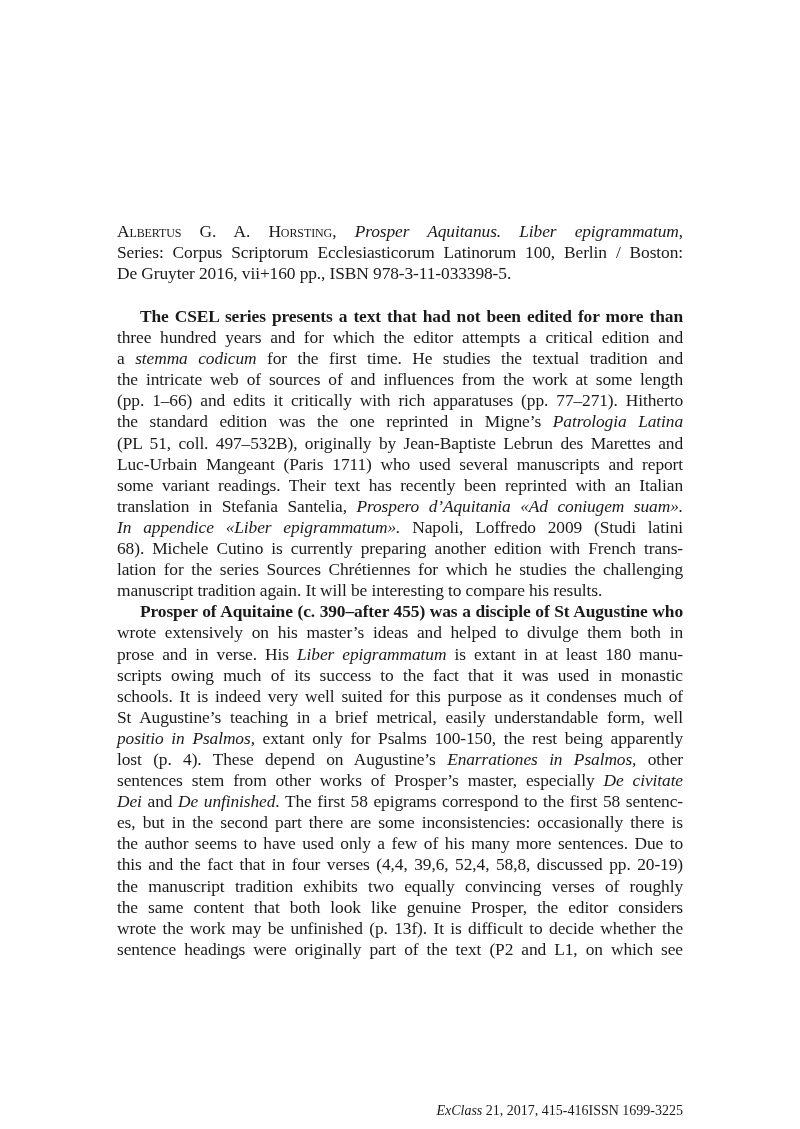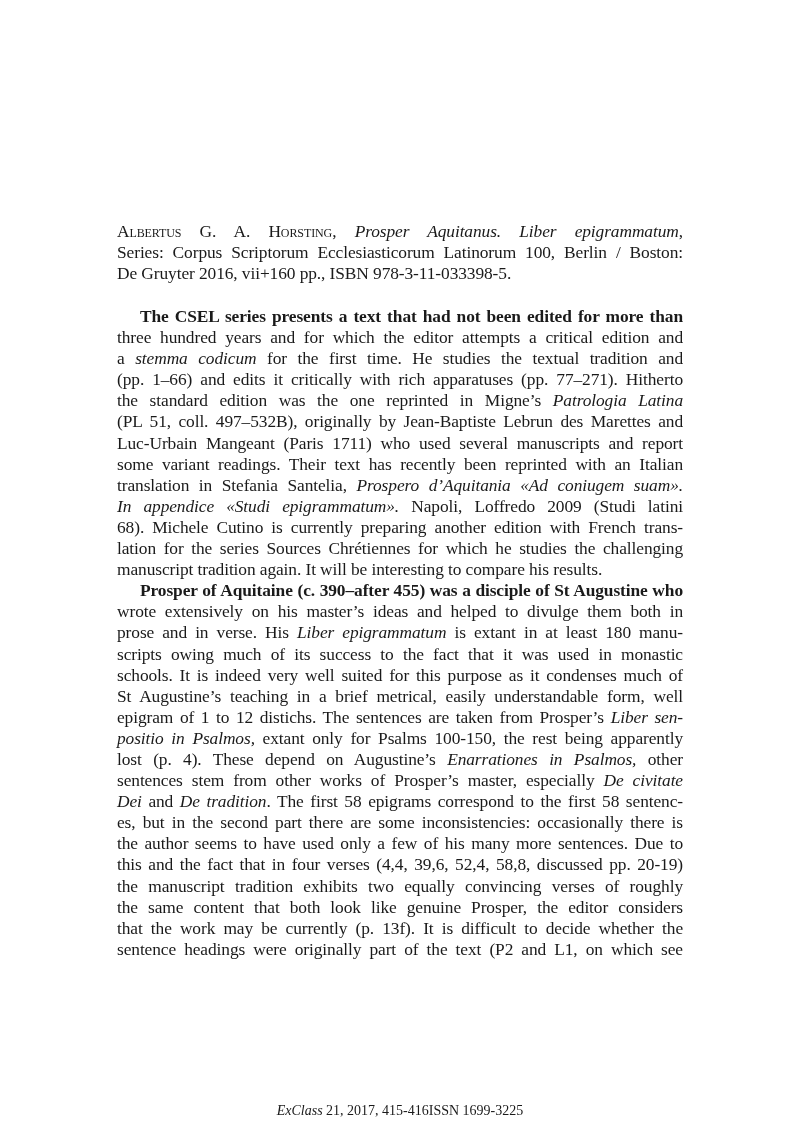--- a/index.html
+++ b/index.html
@@ -54,65 +54,65 @@
     #body-block { top: 265px; }
     .footer {
       position: absolute;
       top: 1060px;
       left: 117px;
       width: 566px;
       height: 20px;
       font-size: 14px;
       line-height: 20px;
       display: flex;
-      justify-content: center;
+      justify-content: flex-end;
     }
   </style>
 </head>
 <body>
 
 <div class="page">
 
   <div class="block" id="header-block">
       <div class="line"><span class="sc">Albertus G. A. Horsting</span><span>, </span><span class="it">Prosper Aquitanus. Liber epigrammatum</span><span>,</span></div>
       <div class="line"><span>Series: Corpus Scriptorum Ecclesiasticorum Latinorum 100, Berlin / Boston:</span></div>
       <div class="line last"><span>De Gruyter 2016, vii+160 pp., ISBN 978-3-11-033398-5.</span></div>
     </div>
 
   <div class="block" id="body-block">
       <div class="line indent"><span>The CSEL series presents a text that had not been edited for more than</span></div>
       <div class="line"><span>three hundred years and for which the editor attempts a critical edition and</span></div>
       <div class="line"><span>a </span><span class="it">stemma codicum</span><span> for the first time. He studies the textual tradition and</span></div>
+      <div class="line"><span>the intricate web of sources of and influences from the work at some length</span></div>
       <div class="line"><span>(pp. 1–66) and edits it critically with rich apparatuses (pp. 77–271). Hitherto</span></div>
       <div class="line"><span>the standard edition was the one reprinted in Migne’s </span><span class="it">Patrologia Latina</span></div>
       <div class="line"><span>(PL 51, coll. 497–532B), originally by Jean-Baptiste Lebrun des Marettes and</span></div>
       <div class="line"><span>Luc-Urbain Mangeant (Paris 1711) who used several manuscripts and report</span></div>
       <div class="line"><span>some variant readings. Their text has recently been reprinted with an Italian</span></div>
       <div class="line"><span>translation in Stefania Santelia, </span><span class="it">Prospero d’Aquitania «Ad coniugem suam».</span></div>
-      <div class="line"><span class="it">In appendice «Studi epigrammatum».</span><span> Napoli, Loffredo 2009 (Studi latini</span></div>
+      <div class="line"><span class="it">In appendice «Liber epigrammatum».</span><span> Napoli, Loffredo 2009 (Studi latini</span></div>
       <div class="line"><span>68). Michele Cutino is currently preparing another edition with French trans-</span></div>
       <div class="line"><span>lation for the series Sources Chrétiennes for which he studies the challenging</span></div>
       <div class="line last"><span>manuscript tradition again. It will be interesting to compare his results.</span></div>
       <div class="line indent"><span>Prosper of Aquitaine (c. 390–after 455) was a disciple of St Augustine who</span></div>
       <div class="line"><span>wrote extensively on his master’s ideas and helped to divulge them both in</span></div>
       <div class="line"><span>prose and in verse. His </span><span class="it">Liber epigrammatum</span><span> is extant in at least 180 manu-</span></div>
       <div class="line"><span>scripts owing much of its success to the fact that it was used in monastic</span></div>
       <div class="line"><span>schools. It is indeed very well suited for this purpose as it condenses much of</span></div>
       <div class="line"><span>St Augustine’s teaching in a brief metrical, easily understandable form, well</span></div>
-      <div class="line"><span>epigram of 1 to 12 distichs. The sentences are taken from Prosper’s </span><span class="it">Liber sen-</span></div>
       <div class="line"><span class="it">positio in Psalmos,</span><span> extant only for Psalms 100-150, the rest being apparently</span></div>
       <div class="line"><span>lost (p. 4). These depend on Augustine’s </span><span class="it">Enarrationes in Psalmos,</span><span> other</span></div>
       <div class="line"><span>sentences stem from other works of Prosper’s master, especially </span><span class="it">De civitate</span></div>
-      <div class="line"><span class="it">Dei</span><span> and </span><span class="it">De tradition</span><span>. The first 58 epigrams correspond to the first 58 sentenc-</span></div>
+      <div class="line"><span class="it">Dei</span><span> and </span><span class="it">De unfinished</span><span>. The first 58 epigrams correspond to the first 58 sentenc-</span></div>
       <div class="line"><span>es, but in the second part there are some inconsistencies: occasionally there is</span></div>
       <div class="line"><span>the author seems to have used only a few of his many more sentences. Due to</span></div>
       <div class="line"><span>this and the fact that in four verses (4,4, 39,6, 52,4, 58,8, discussed pp. 20-19)</span></div>
       <div class="line"><span>the manuscript tradition exhibits two equally convincing verses of roughly</span></div>
       <div class="line"><span>the same content that both look like genuine Prosper, the editor considers</span></div>
-      <div class="line"><span>that the work may be currently (p. 13f). It is difficult to decide whether the</span></div>
+      <div class="line"><span>wrote the work may be unfinished (p. 13f). It is difficult to decide whether the</span></div>
       <div class="line"><span>sentence headings were originally part of the text (P2 and L1, on which see</span></div>
     </div>
 
   <div class="footer">
     <span>
       <span class="it">ExClass</span><span> 21, 2017, 415-416</span>
     </span>
     <span>ISSN 1699-3225</span>
   </div>
 

